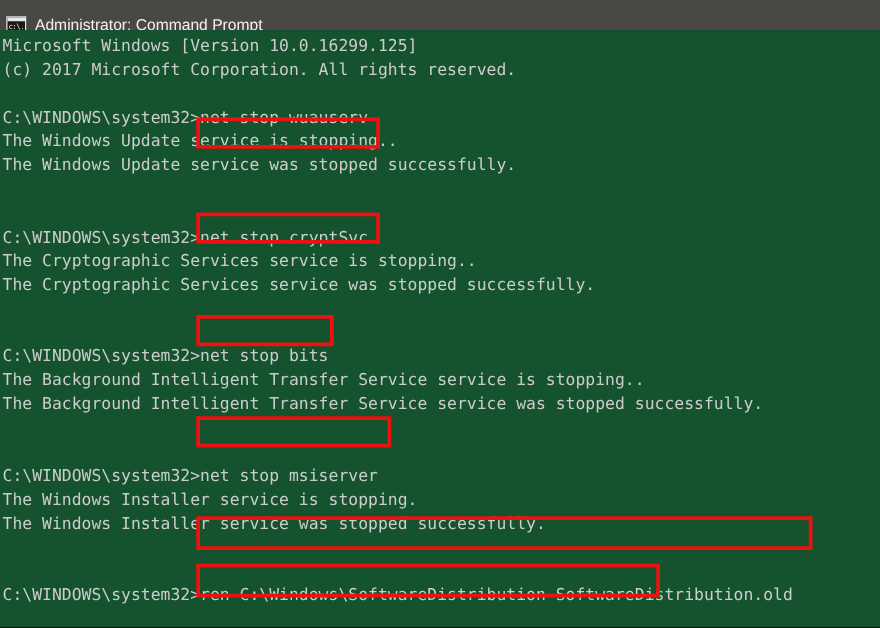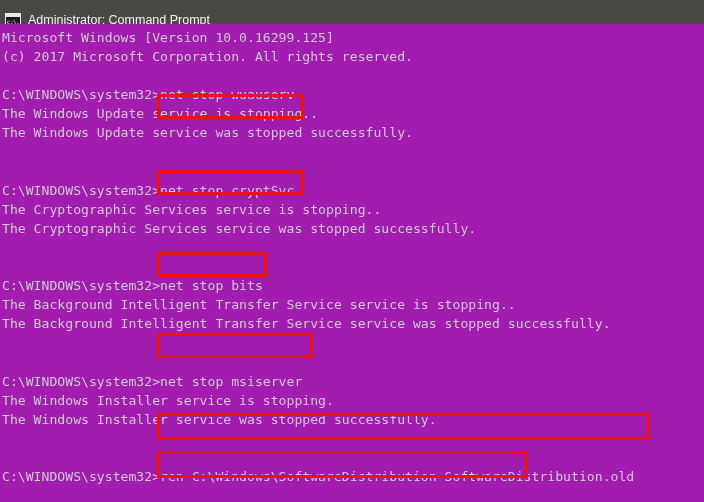--- a/index.html
+++ b/index.html
@@ -81,21 +81,21 @@
     white-space: nowrap;
   }
 
   
   #console {
     position: absolute;
     left: 0;
     top: 24px;
     width: 704px;
     height: 478px;
-    background: #a21caf;
+    background: #14532d;
     overflow: hidden;
   }
 
   #console-text {
     position: absolute;
     left: 2px;
     top: 4px;
     margin: 0;
     padding: 0;
     color: #cccccc;

